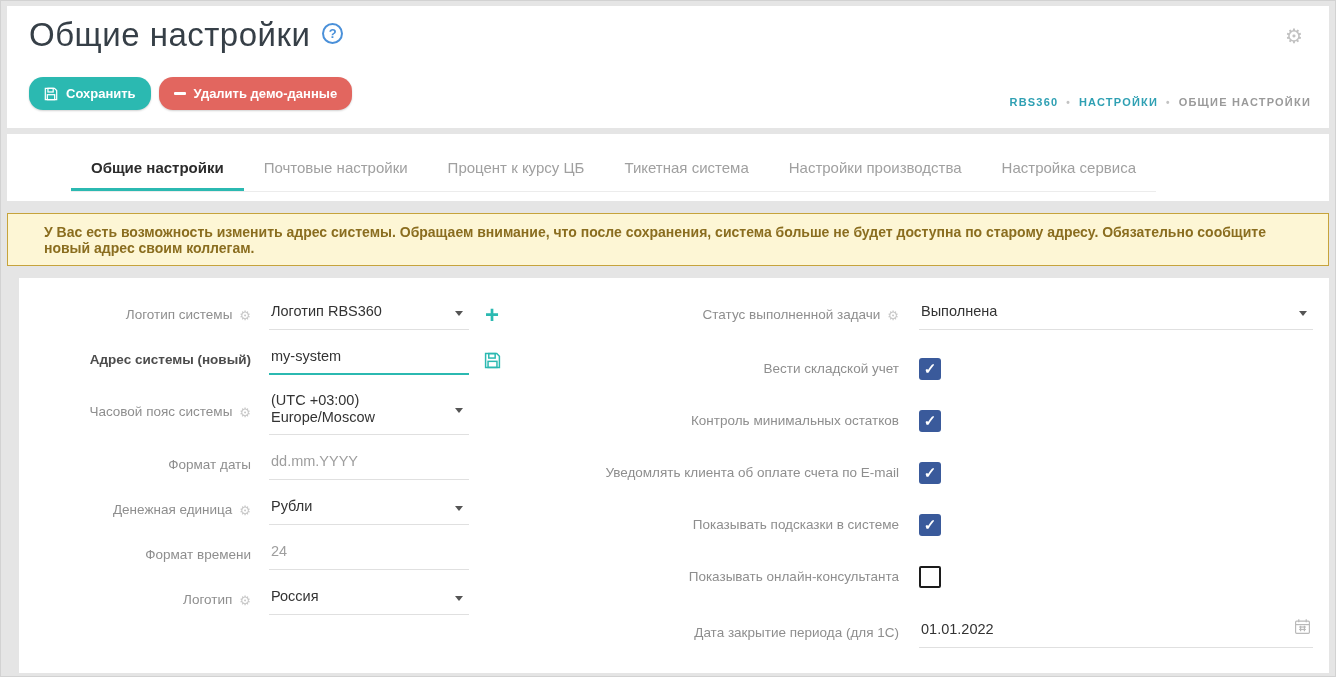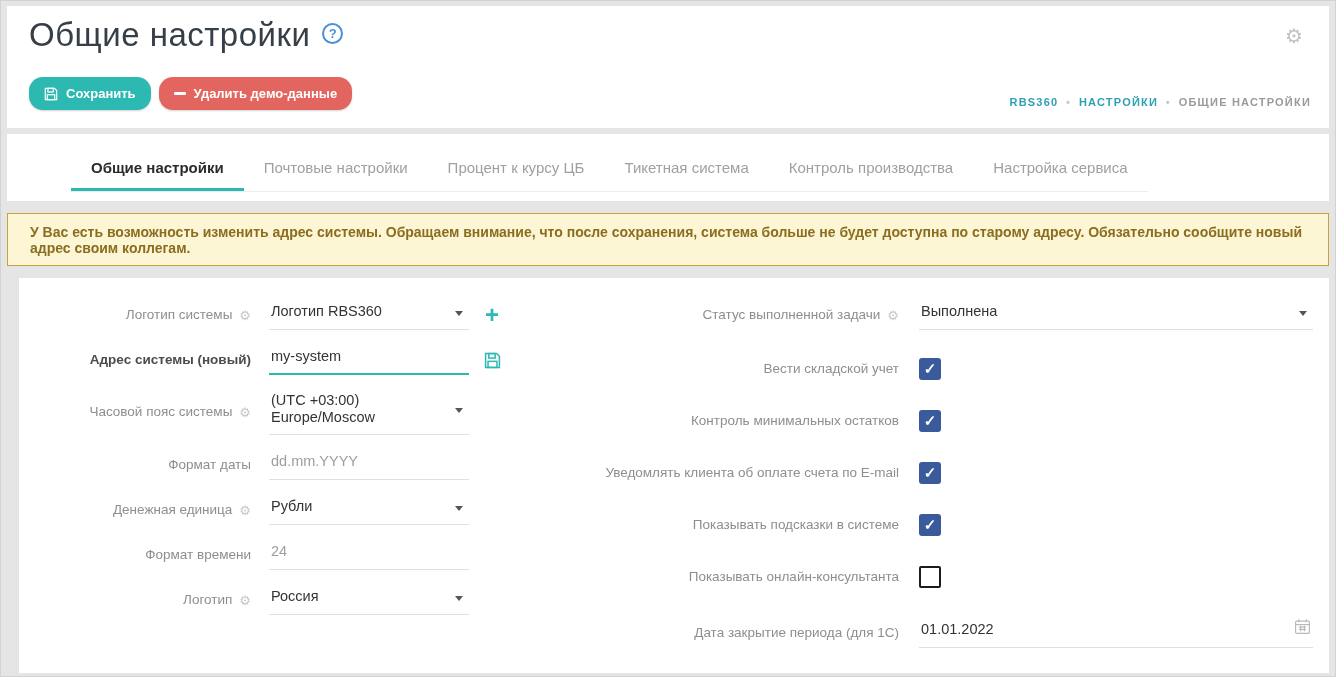--- a/index.html
+++ b/index.html
@@ -46,21 +46,21 @@
 
   
   .tabs-card{ top:133px; height:67px; }
   .tabs{ display:inline-flex; margin-left:64px; margin-top:8px; border-bottom:1px solid #ececec; }
   .tab{ padding:17px 20px 15px; font-size:15px; color:#a0a0a0; cursor:pointer; white-space:nowrap; }
   .tab.active{ color:#2b2b2b; font-weight:bold; box-shadow:inset 0 -3px 0 #2bb9b1; }
 
   
   .notice{
     top:212px; height:53px; background:#fdf6d5; border:1px solid #c6a33c;
-    display:flex; align-items:center; padding:0 22px;
+    display:flex; align-items:center; padding:0 36px;
     color:#8a6d1f; font-size:14px; font-weight:600;
   }
 
   
   .main-card{ top:277px; height:395px; display:flex; padding:22px 16px 0 20px;margin-left:12px; }
   .col-left{ width:520px; flex:none; }
   .col-right{ flex:1; }
 
   .row{ display:flex; align-items:center; margin-bottom:15px; }
   .lbl{ display:flex; align-items:center; justify-content:flex-end; gap:7px; }
@@ -133,21 +133,21 @@
       <span class="crumb-current">ОБЩИЕ НАСТРОЙКИ</span>
     </div>
   </div>
 
   <div class="card tabs-card">
     <div class="tabs">
       <div class="tab active">Общие настройки</div>
       <div class="tab">Почтовые настройки</div>
       <div class="tab">Процент к курсу ЦБ</div>
       <div class="tab">Тикетная система</div>
-      <div class="tab">Контроль производства</div>
+      <div class="tab">Настройки производства</div>
       <div class="tab">Настройка сервиса</div>
     </div>
   </div>
 
   <div class="card notice">
     <span>У Вас есть возможность изменить адрес системы. Обращаем внимание, что после сохранения, система больше не будет доступна по старому адресу. Обязательно сообщите новый адрес своим коллегам.</span>
   </div>
 
   <div class="card main-card">
 

